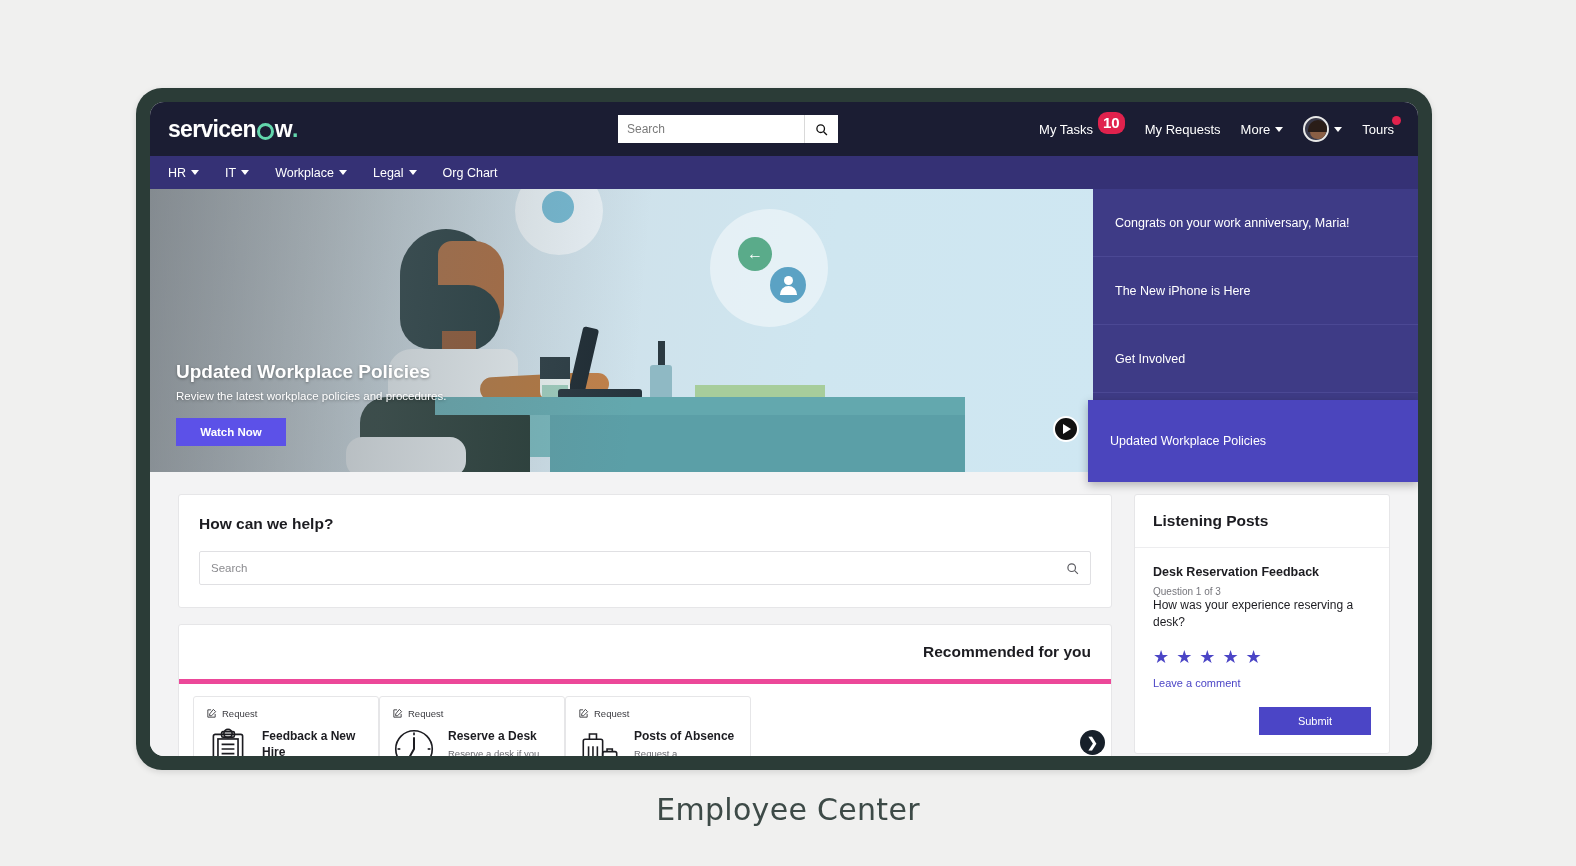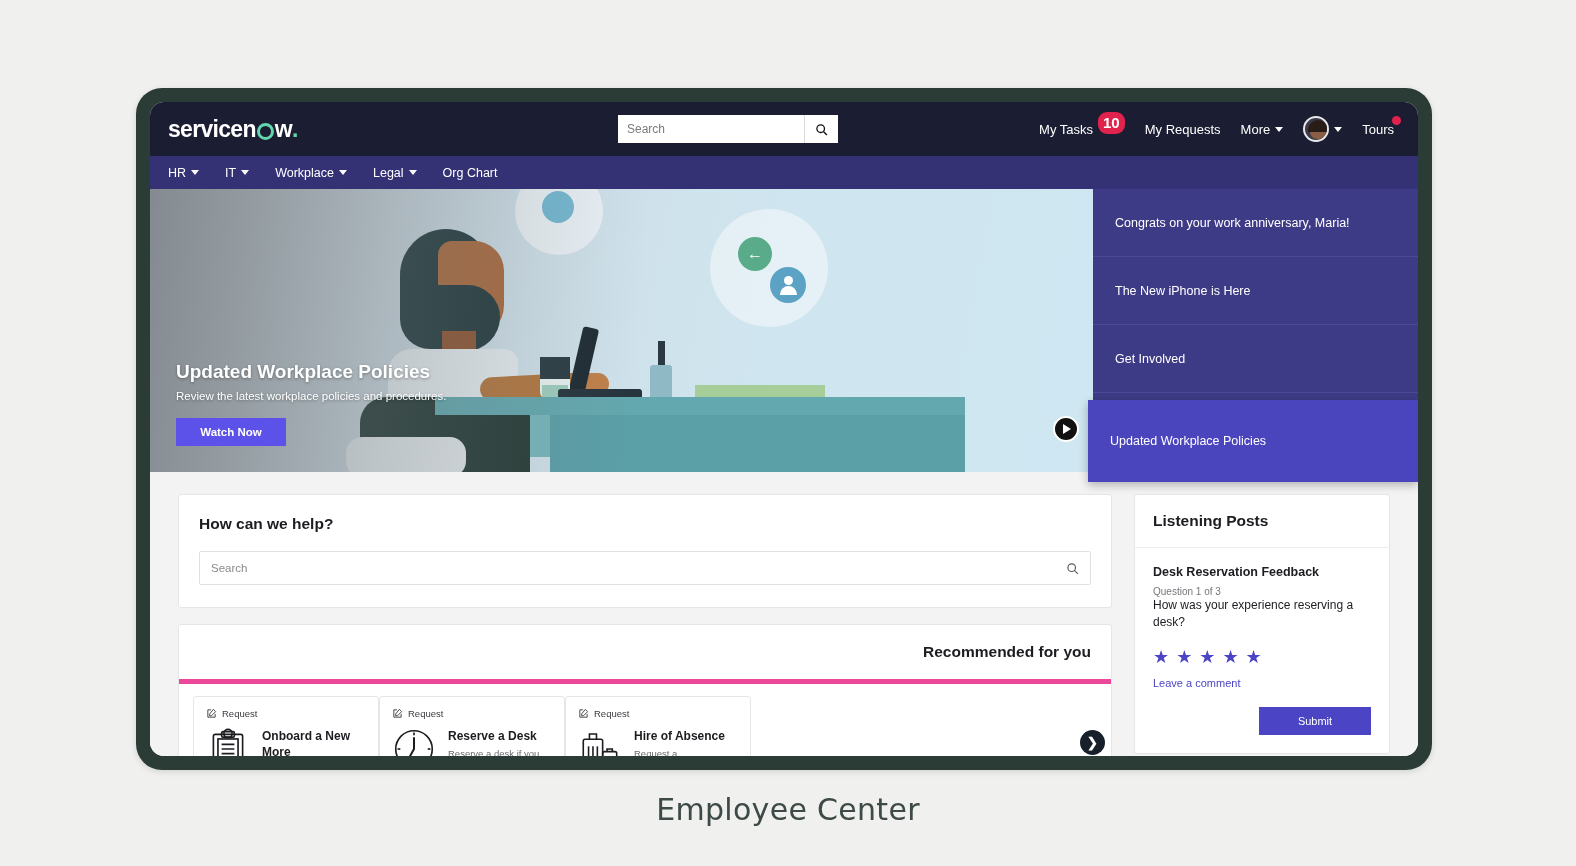--- a/index.html
+++ b/index.html
@@ -547,21 +547,21 @@
                   <rect x="4" y="7" width="32" height="37" rx="2"></rect>
                   <rect x="9" y="12" width="22" height="27"></rect>
                   <circle cx="20" cy="6" r="4.5"></circle>
                     <rect x="13" y="4" width="14" height="6" rx="1.5"></rect>
                   <line x1="13" y1="18" x2="27" y2="18"></line>
                     <line x1="13" y1="23" x2="27" y2="23"></line>
                   <line x1="13" y1="28" x2="27" y2="28"></line>
                     <line x1="13" y1="33" x2="27" y2="33"></line>
                 </svg>
                 <div>
-                  <div class="rec-name">Onboard a New More</div>
+                  <div class="rec-name">Feedback a New Hire</div>
                   <div class="rec-desc"></div>
                 </div>
               </div>
             </div>
 
             <div class="rec-card">
               <div class="rec-type">
                 <svg width="11" height="11" viewBox="0 0 24 24" fill="none" stroke="#3b3b40" stroke-width="2">
                   <path d="M20 13v7H4V4h7"></path>
                     <path d="M16 3l5 5-9 9H8v-4z"></path>
@@ -596,21 +596,21 @@
                 <svg class="rec-ic" width="46" height="42" viewBox="0 0 50 46" fill="none" stroke="#1c1c21" stroke-width="1.8">
                   <rect x="6" y="12" width="22" height="30" rx="2"></rect>
                   <path d="M13 12V6h8v6"></path>
                   <line x1="12" y1="20" x2="12" y2="40"></line>
                     <line x1="17" y1="20" x2="17" y2="40"></line>
                   <line x1="22" y1="20" x2="22" y2="40"></line>
                   <rect x="28" y="26" width="16" height="16" rx="2"></rect>
                     <path d="M33 26v-3h6v3"></path>
                 </svg>
                 <div>
-                  <div class="rec-name">Hire of Absence</div>
+                  <div class="rec-name">Posts of Absence</div>
                   <div class="rec-desc">Request a</div>
                 </div>
               </div>
             </div>
 
             <div class="next-arrow">❯</div>
           </div>
         </div>
       </div>
 

